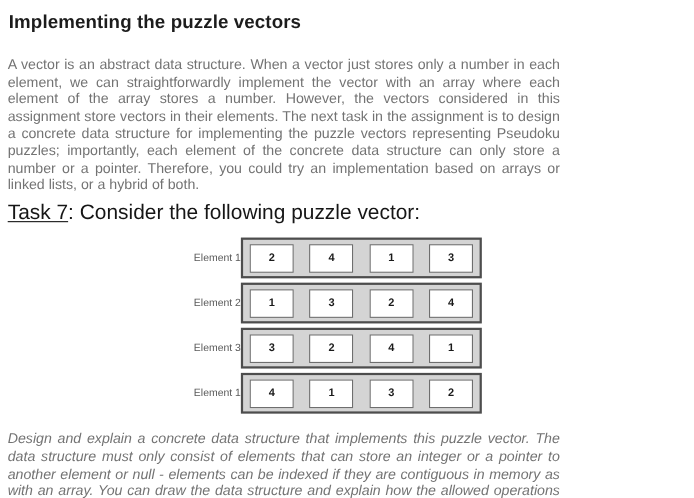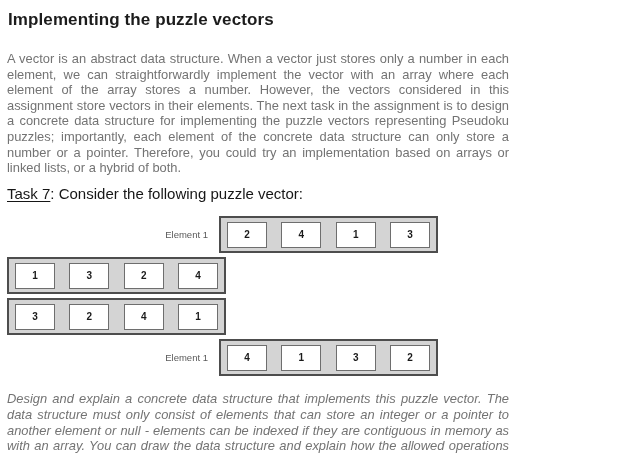--- a/index.html
+++ b/index.html
@@ -29,41 +29,40 @@
   .para {
     margin: 0;
     font-size: 12.9px;
     line-height: 15.6px;
     text-align: justify;
     color: #737373;
   }
   .intro { margin-top: 21px; }
   .task {
     margin: 10px 0 0 0;
-    font-size: 15px;
+    font-size: 19px;
     line-height: 15.6px;
     color: #161616;
   }
   .task-label {
     text-decoration: underline;
     text-underline-offset: 2px;
   }
   .diagram {
     margin-top: 15px;
   }
   .drow {
     display: flex;
     align-items: center;
     height: 37px;
   }
   .drow + .drow { margin-top: 4px; }
   .dlabel {
     box-sizing: border-box;
     width: 212px;
-    padding-right: 11px;
     text-align: right;
     font-size: 9.5px;
     color: #5a5a5a;
   }
   .dbox {
     box-sizing: border-box;
     width: 219px;
     height: 37px;
     border: 2px solid var(--box-border, #4d4d4d);
     background: var(--box-fill, #d4d4d4);
@@ -104,29 +103,31 @@
       <div class="dlabel">Element 1</div>
       <div class="dbox">
         <div class="dcell">2</div>
         <div class="dcell">4</div>
         <div class="dcell">1</div>
         <div class="dcell">3</div>
       </div>
     </div>
 
     <div class="drow">
+      <div class="dlabel">Element 2</div>
       <div class="dbox">
         <div class="dcell">1</div>
         <div class="dcell">3</div>
         <div class="dcell">2</div>
         <div class="dcell">4</div>
       </div>
     </div>
 
     <div class="drow">
+      <div class="dlabel">Element 3</div>
       <div class="dbox">
         <div class="dcell">3</div>
         <div class="dcell">2</div>
         <div class="dcell">4</div>
         <div class="dcell">1</div>
       </div>
     </div>
 
     <div class="drow">
       <div class="dlabel">Element 1</div>

